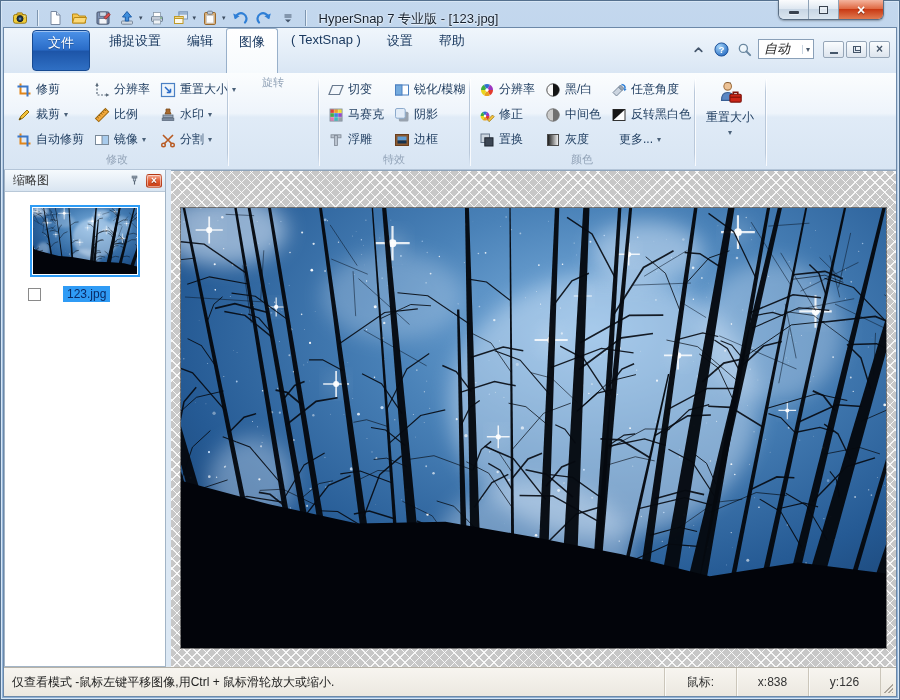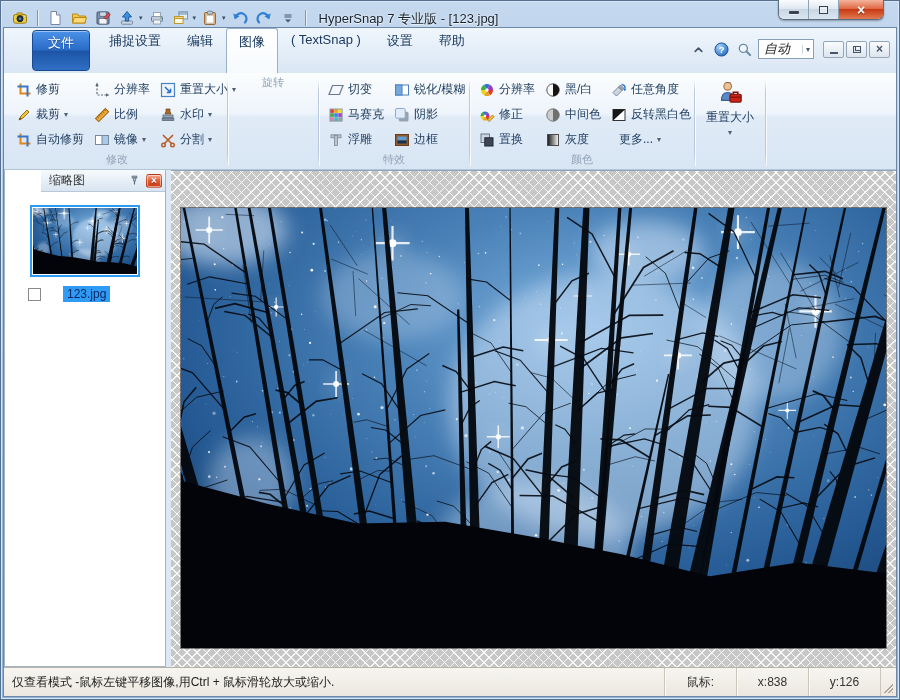--- a/index.html
+++ b/index.html
@@ -60,21 +60,21 @@
   .ritem-noicon{padding-left:12px;}
   .bigbtn{display:flex;flex-direction:column;align-items:center;justify-content:flex-start;
     padding:4px 10px 0 10px;font-size:12px;color:#1d3b5e;border-radius:3px;}
   .bigbtn svg{width:27px;height:27px;}
   .bigbtn .blabel{margin-top:3px;}
   .bigbtn .arr{margin-top:2px;}
   
   .workspace{flex:1;display:flex;min-height:0;}
   .sidepanel{width:162px;flex:0 0 auto;background:#fff;border:1px solid #a2b4c6;border-top:none;display:flex;flex-direction:column;}
   .panel-header{height:22px;flex:0 0 auto;display:flex;align-items:center;gap:4px;padding:0 3px 0 8px;
-    background:linear-gradient(#f6fafd,#d9e5f1);border-bottom:1px solid #b8c8d8;font-size:12px;color:#333;margin-left:36px;}
+    background:linear-gradient(#f6fafd,#d9e5f1);border-bottom:1px solid #b8c8d8;font-size:12px;color:#333;}
   .ph-title{flex:1;}
   .ph-pin{width:16px;height:16px;display:flex;align-items:center;justify-content:center;}
   .ph-pin svg{width:13px;height:13px;}
   .ph-close{width:16px;height:14px;display:flex;align-items:center;justify-content:center;border-radius:3px;
     background:linear-gradient(#f6ac96,#e05a30 50%,#c83a10);border:1px solid #92301466;box-shadow:inset 0 0 0 1px rgba(255,255,255,.5);}
   .ph-close span{color:#fff;font-size:10px;font-weight:bold;line-height:1;text-shadow:0 1px 1px rgba(0,0,0,.4);}
   .panel-body{flex:1;display:flex;flex-direction:column;align-items:center;padding-top:13px;}
   .thumb{border:2px solid #2e9cf5;background:#fff;padding:1px;}
   .thumb svg{display:block;width:104px;height:66px;background:#0c2547;}
   .thumb-row{margin-top:9px;width:130px;display:flex;align-items:center;}

